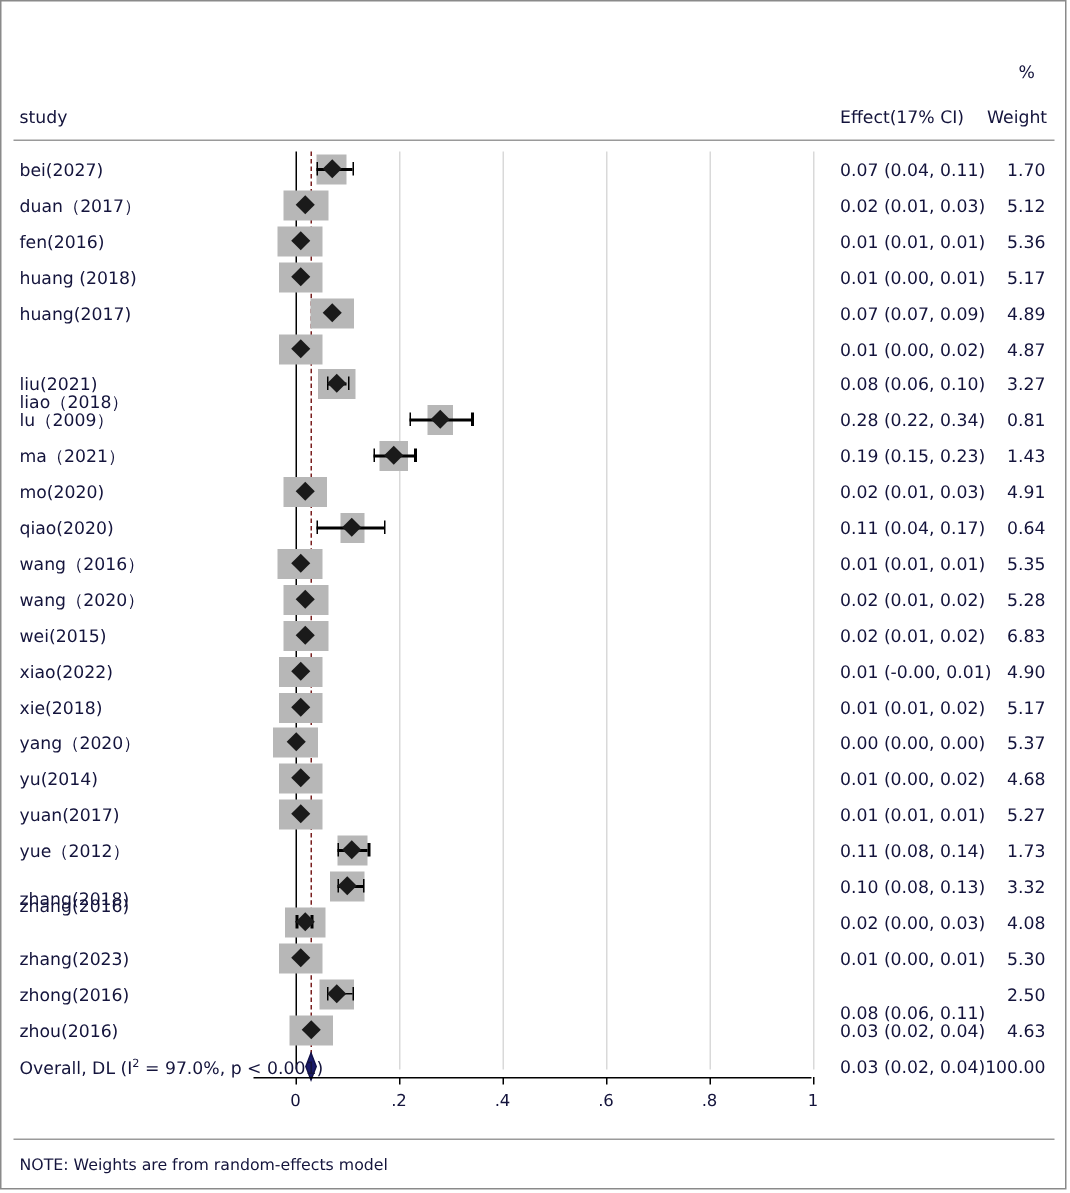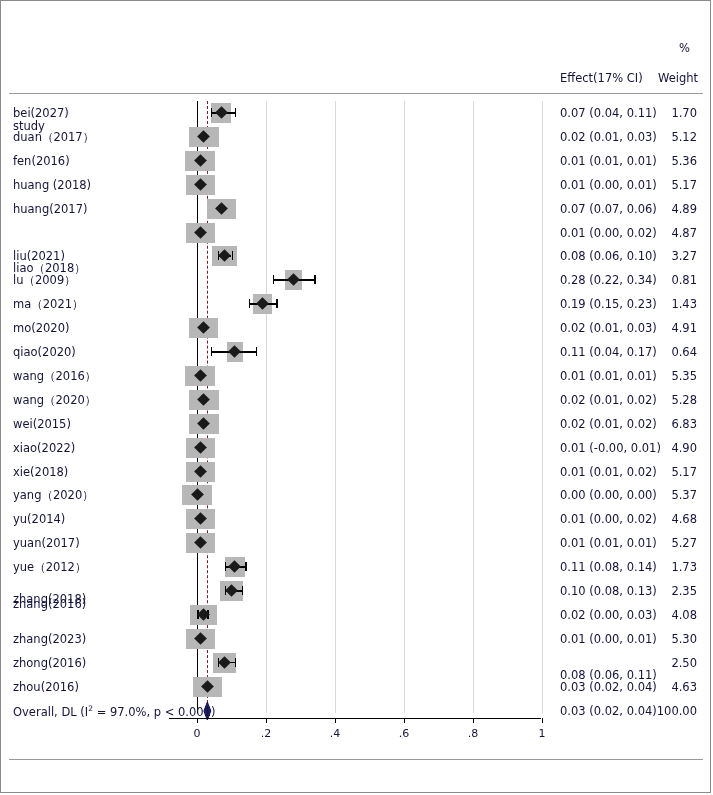--- a/index.html
+++ b/index.html
@@ -18,21 +18,21 @@
     background:#fff;
   }
 
   
   .hdr-pct{
     position:absolute;left:678px;top:40px;
     font-size:11.5px;color:#14143c;
   }
   .hdr-study{
     position:absolute;left:12px;top:70px;
-    font-size:11.5px;color:#14143c;margin-top:48px;
+    font-size:11.5px;color:#14143c;
   }
   .hdr-effect{
     position:absolute;left:559px;top:70px;
     font-size:11.5px;color:#14143c;
   }
   .hdr-weight{
     position:absolute;left:657px;top:70px;
     font-size:11.5px;color:#14143c;
   }
   .rule-top{
@@ -319,21 +319,21 @@
       <div class="studylbl" style="top: 128.9px;">duan（2017）</div>
       <div class="effectlbl" style="top: 128.9px;">0.02 (0.01, 0.03)</div>
       <div class="weightlbl" style="top: 128.9px;">5.12</div>
       <div class="studylbl" style="top: 152.8px;">fen(2016)</div>
       <div class="effectlbl" style="top: 152.8px;">0.01 (0.01, 0.01)</div>
       <div class="weightlbl" style="top: 152.8px;">5.36</div>
       <div class="studylbl" style="top: 176.7px;">huang (2018)</div>
       <div class="effectlbl" style="top: 176.7px;">0.01 (0.00, 0.01)</div>
       <div class="weightlbl" style="top: 176.7px;">5.17</div>
       <div class="studylbl" style="top: 200.6px;">huang(2017)</div>
-      <div class="effectlbl" style="top: 200.6px;">0.07 (0.07, 0.06)</div>
+      <div class="effectlbl" style="top: 200.6px;">0.07 (0.07, 0.09)</div>
       <div class="weightlbl" style="top: 200.6px;">4.89</div>
       <div class="studylbl" style="top: 224.5px; margin-top: 35px;">liao（2018）</div>
       <div class="effectlbl" style="top: 224.5px;">0.01 (0.00, 0.02)</div>
       <div class="weightlbl" style="top: 224.5px;">4.87</div>
       <div class="studylbl" style="top: 248.4px;">liu(2021)</div>
       <div class="effectlbl" style="top: 248.4px;">0.08 (0.06, 0.10)</div>
       <div class="weightlbl" style="top: 248.4px;">3.27</div>
       <div class="studylbl" style="top: 272.3px;">lu（2009）</div>
       <div class="effectlbl" style="top: 272.3px;">0.28 (0.22, 0.34)</div>
       <div class="weightlbl" style="top: 272.3px;">0.81</div>
@@ -368,31 +368,32 @@
       <div class="effectlbl" style="top: 511.3px;">0.01 (0.00, 0.02)</div>
       <div class="weightlbl" style="top: 511.3px;">4.68</div>
       <div class="studylbl" style="top: 535.2px;">yuan(2017)</div>
       <div class="effectlbl" style="top: 535.2px;">0.01 (0.01, 0.01)</div>
       <div class="weightlbl" style="top: 535.2px;">5.27</div>
       <div class="studylbl" style="top: 559.1px;">yue（2012）</div>
       <div class="effectlbl" style="top: 559.1px;">0.11 (0.08, 0.14)</div>
       <div class="weightlbl" style="top: 559.1px;">1.73</div>
       <div class="studylbl" style="top: 583px; margin-top: 13px;">zhang(2016)</div>
       <div class="effectlbl" style="top: 583px;">0.10 (0.08, 0.13)</div>
-      <div class="weightlbl" style="top: 583px;">2.35</div>
+      <div class="weightlbl" style="top: 583px;">3.32</div>
       <div class="studylbl" style="top: 591px;">zhang(2018)</div>
       <div class="effectlbl" style="top: 606.9px;">0.02 (0.00, 0.03)</div>
       <div class="weightlbl" style="top: 606.9px;">4.08</div>
       <div class="studylbl" style="top: 630.8px;">zhang(2023)</div>
       <div class="effectlbl" style="top: 630.8px;">0.01 (0.00, 0.01)</div>
       <div class="weightlbl" style="top: 630.8px;">5.30</div>
       <div class="studylbl" style="top: 654.7px;">zhong(2016)</div>
       <div class="effectlbl" style="top: 654.7px; margin-top: 12px;">0.08 (0.06, 0.11)</div>
       <div class="weightlbl" style="top: 654.7px;">2.50</div>
       <div class="studylbl" style="top: 678.6px;">zhou(2016)</div>
       <div class="effectlbl" style="top: 678.6px;">0.03 (0.02, 0.04)</div>
       <div class="weightlbl" style="top: 678.6px;">4.63</div>
       <div class="overall-lbl" style="top: 702.5px;">Overall, DL (I<sup>2</sup> = 97.0%, p &lt; 0.001)</div>
       <div class="effectlbl" style="top: 702.5px;">0.03 (0.02, 0.04)</div>
       <div class="weightlbl" style="top: 702.5px;">100.00</div>
     </div>
 
+  <div class="note">NOTE: Weights are from random-effects model</div>
 </div>
 
 </body></html>

